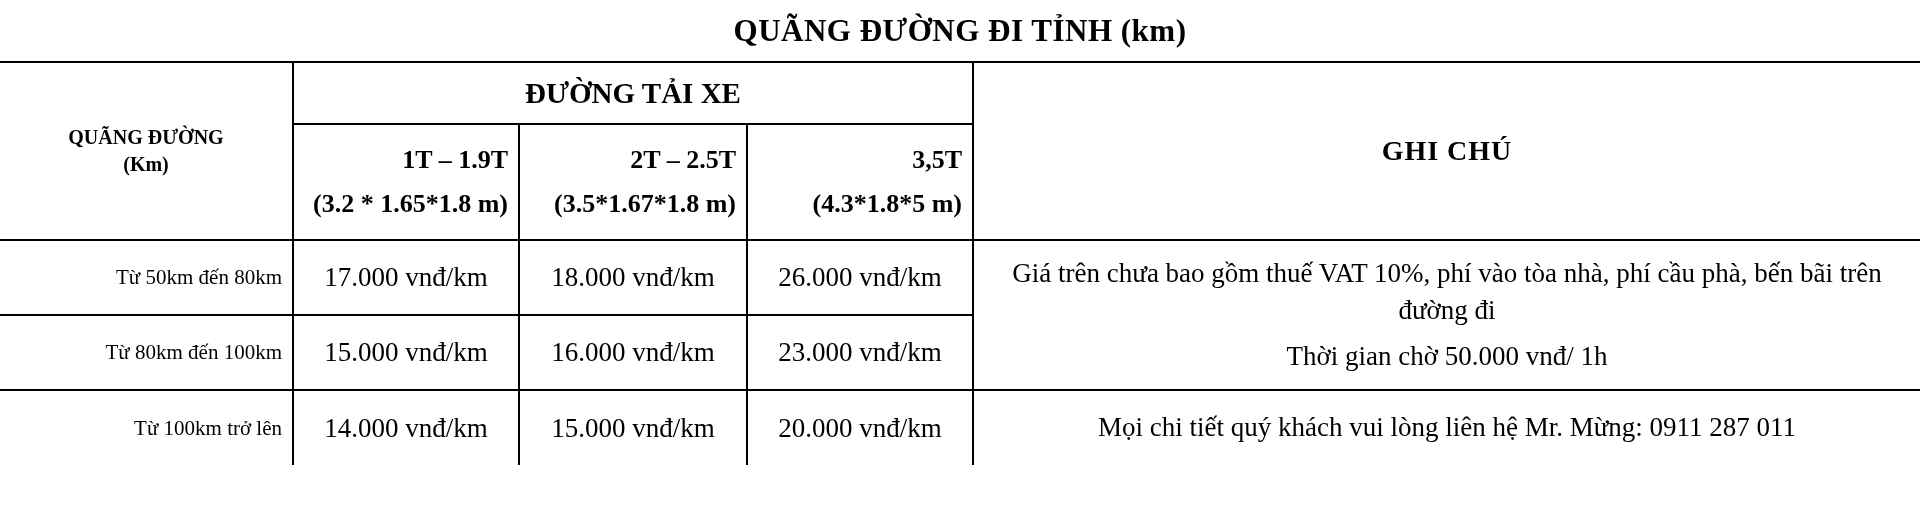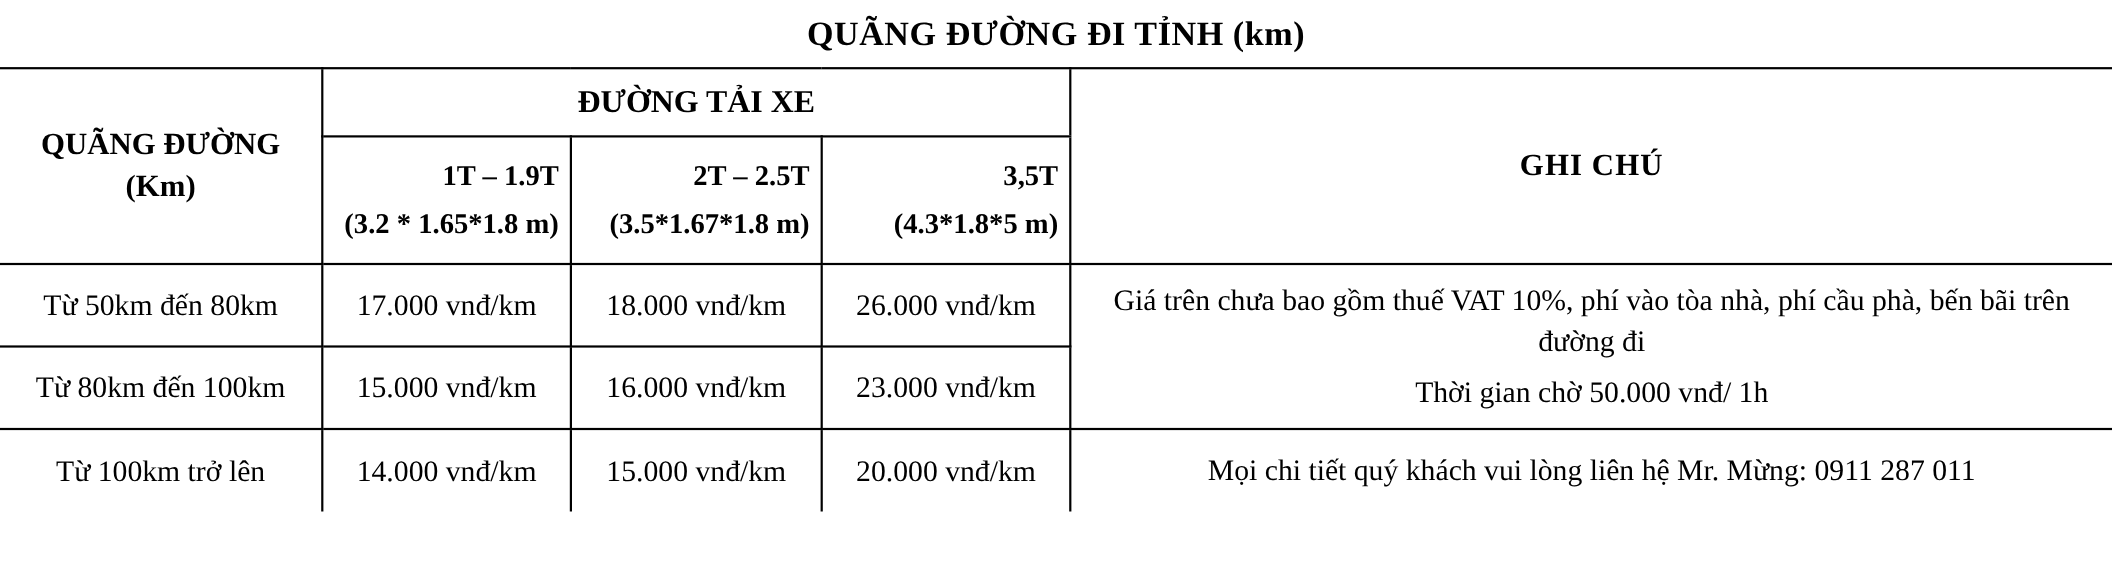--- a/index.html
+++ b/index.html
@@ -43,21 +43,21 @@
   .grp-cell {
     text-align: center;
     font-weight: bold;
     font-size: 29px;
     height: 62px;
     border-right: none !important;
   }
   .dist-head {
     text-align: center;
     font-weight: bold;
-    font-size: 28px;
+    font-size: 20px;
     line-height: 1.35;
     border-left: none !important;
   }
   .sub-head {
     text-align: right;
     font-weight: bold;
     font-size: 26px;
     line-height: 1.7;
     height: 116px;
   }
@@ -65,22 +65,22 @@
   .sub-head .l2 { display: block; }
   .note-head {
     text-align: center;
     font-weight: bold;
     font-size: 28px;
     letter-spacing: 1px;
     border-right: none !important;
     margin-top: 25px;
   }
   .row-label {
-    text-align: center;
-    font-size: 27px;
+    text-align: right;
+    font-size: 21px;
     border-left: none !important;
     height: 75px;
     font-family: Liberation Serif, serif;
   }
   .price {
     text-align: center;
     font-size: 27px;
   }
   .note-cell {
     text-align: center;

